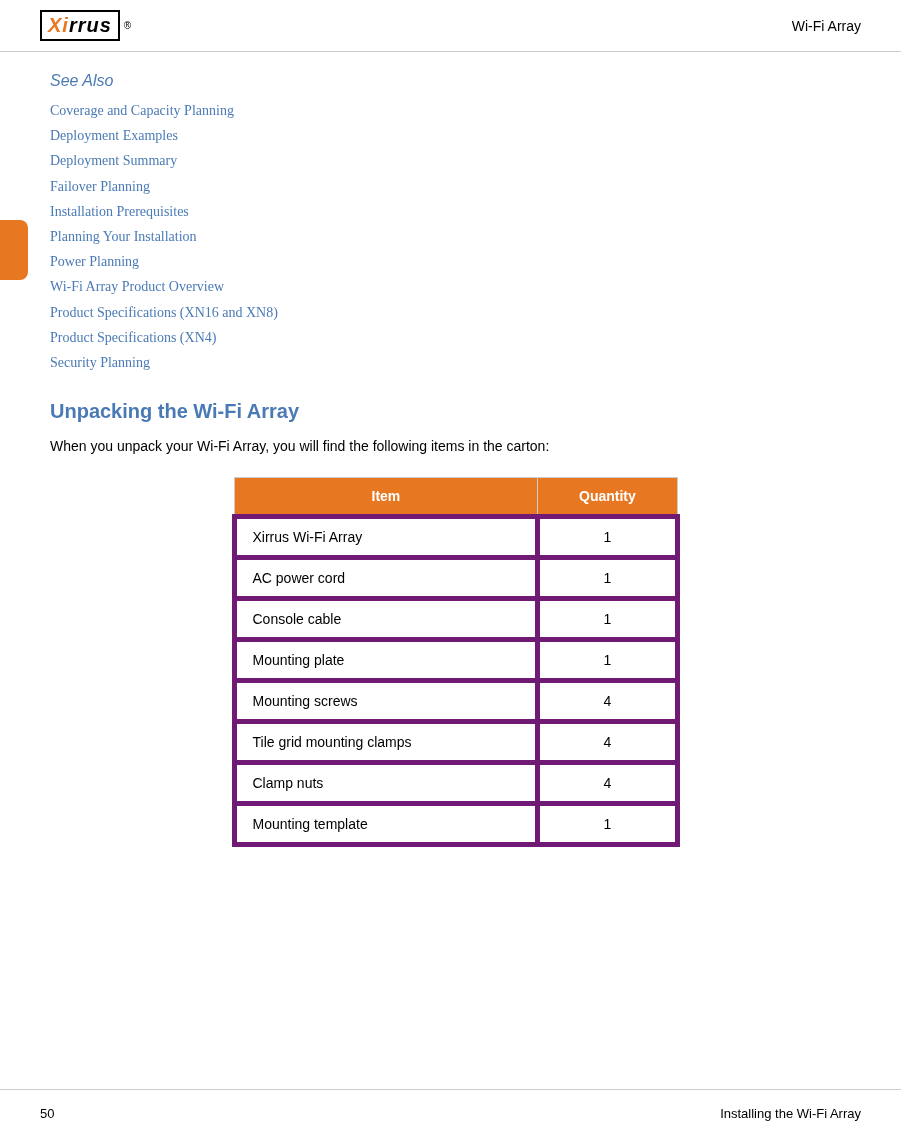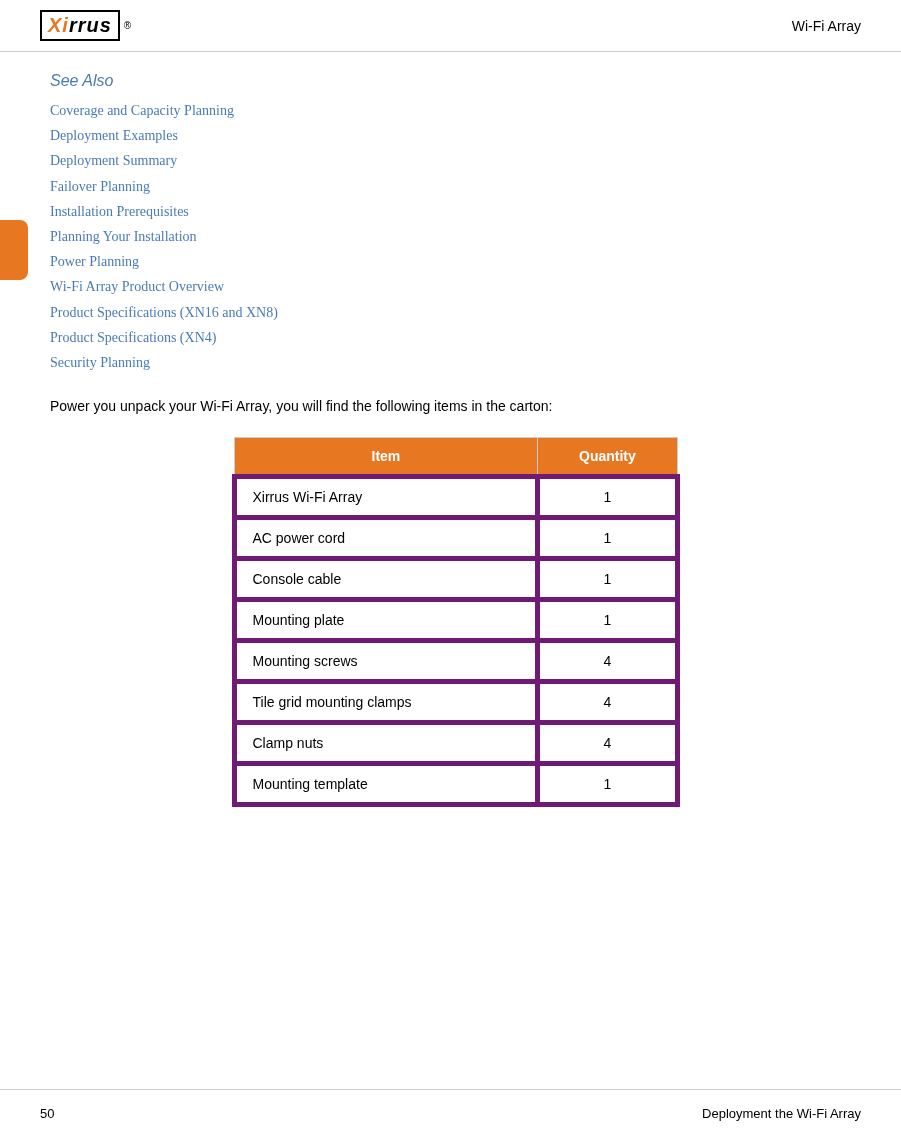--- a/index.html
+++ b/index.html
@@ -195,22 +195,23 @@
     <a class="see-also-link">Failover Planning</a>
     <a class="see-also-link">Installation Prerequisites</a>
     <a class="see-also-link">Planning Your Installation</a>
     <a class="see-also-link">Power Planning</a>
     <a class="see-also-link">Wi-Fi Array Product Overview</a>
     <a class="see-also-link">Product Specifications (XN16 and XN8)</a>
     <a class="see-also-link">Product Specifications (XN4)</a>
     <a class="see-also-link">Security Planning</a>
   </div>
 
-
-  <div class="body-text">Power you unpack your Wi-Fi Array, you will find the following items in the carton:</div>
+  <div class="section-heading">Unpacking the Wi-Fi Array</div>
+
+  <div class="body-text">When you unpack your Wi-Fi Array, you will find the following items in the carton:</div>
 
   <div class="table-wrapper">
     <table>
       <thead>
         <tr>
           <th>Item</th>
           <th>Quantity</th>
         </tr>
       </thead>
       <tbody id="table-body">
@@ -247,14 +248,14 @@
             <td>1</td>
           </tr>
         </tbody>
     </table>
   </div>
 
 </div>
 
 <div class="footer">
   <div class="footer-left">50</div>
-  <div class="footer-right">Deployment the Wi-Fi Array</div>
+  <div class="footer-right">Installing the Wi-Fi Array</div>
 </div>
 
 </body></html>

